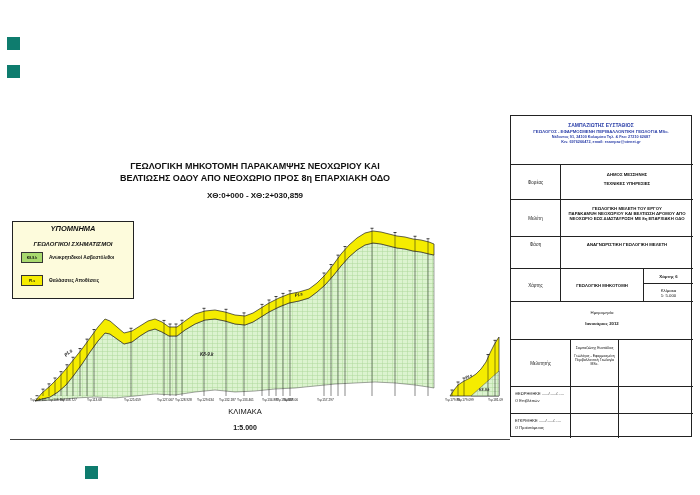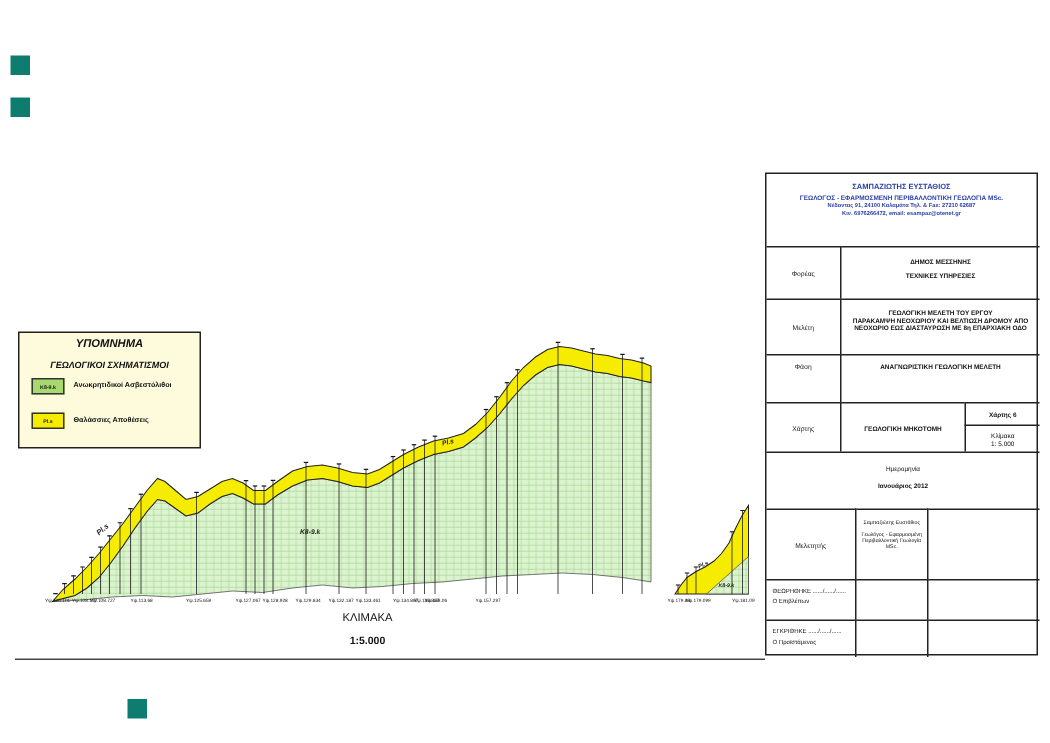--- a/index.html
+++ b/index.html
@@ -147,20 +147,25 @@
       <line x1="495" y1="340.3333333333333" x2="495" y2="396" stroke="#111" stroke-width="0.5"></line>
       <line x1="493.5" y1="340.3333333333333" x2="496.5" y2="340.3333333333333" stroke="#111" stroke-width="0.8"></line>
       <text x="488" y="401" font-size="3.2" fill="#111">Υψ.181.09</text>
       <text x="66" y="357" font-size="5" font-weight="bold" font-style="italic" fill="#222" transform="rotate(-40 66 357)">Pl.s</text>
       <text x="200" y="356" font-size="4.5" font-weight="bold" font-style="italic" fill="#222" transform="rotate(0 200 356)">K8-9.k</text>
       <text x="295" y="297" font-size="4.5" font-weight="bold" font-style="italic" fill="#222" transform="rotate(-12 295 297)">Pl.s</text>
       <text x="466" y="379" font-size="4" font-weight="bold" font-style="italic" fill="#222" transform="rotate(-22 466 379)">Pl.s</text>
       <text x="479" y="391" font-size="3.5" font-weight="bold" font-style="italic" fill="#222" transform="rotate(0 479 391)">K8-9.k</text>
     </svg>
 
+  <div class="main-title">
+    <div>ΓΕΩΛΟΓΙΚΗ ΜΗΚΟΤΟΜΗ ΠΑΡΑΚΑΜΨΗΣ ΝΕΟΧΩΡΙΟΥ ΚΑΙ</div>
+    <div>ΒΕΛΤΙΩΣΗΣ ΟΔΟΥ ΑΠΟ ΝΕΟΧΩΡΙΟ ΠΡΟΣ 8η ΕΠΑΡΧΙΑΚΗ ΟΔΟ</div>
+  </div>
+  <div class="chainage">ΧΘ:0+000 - ΧΘ:2+030,859</div>
 
   <div class="legend">
     <div class="legend-title">ΥΠΟΜΝΗΜΑ</div>
     <div class="legend-sub">ΓΕΩΛΟΓΙΚΟΙ ΣΧΗΜΑΤΙΣΜΟΙ</div>
     <div class="swatch" style="top: 30px; background: rgb(168, 217, 110);">
       <span>K8-9.k</span>
     </div>
     <div class="legend-lbl" style="top:33px;">Ανωκρητιδικοί Ασβεστόλιθοι</div>
     <div class="swatch" style="top: 53px; background: rgb(245, 236, 0);">
       <span>Pl.s</span>

